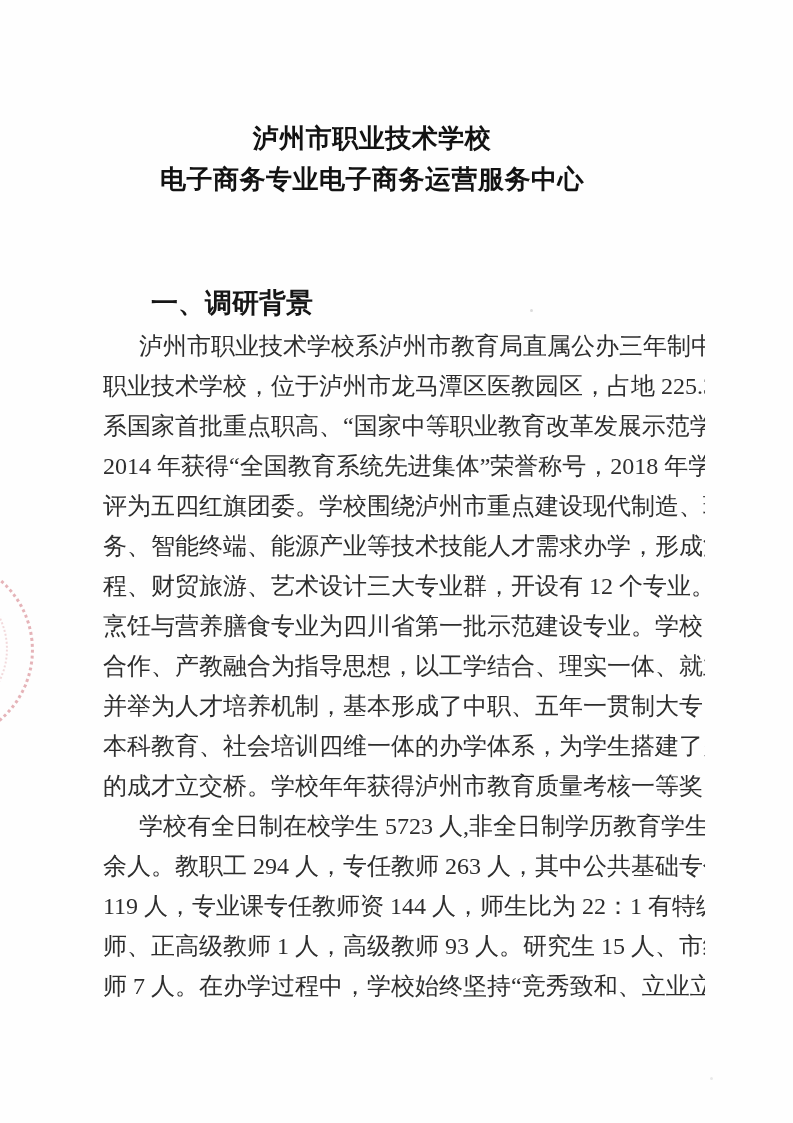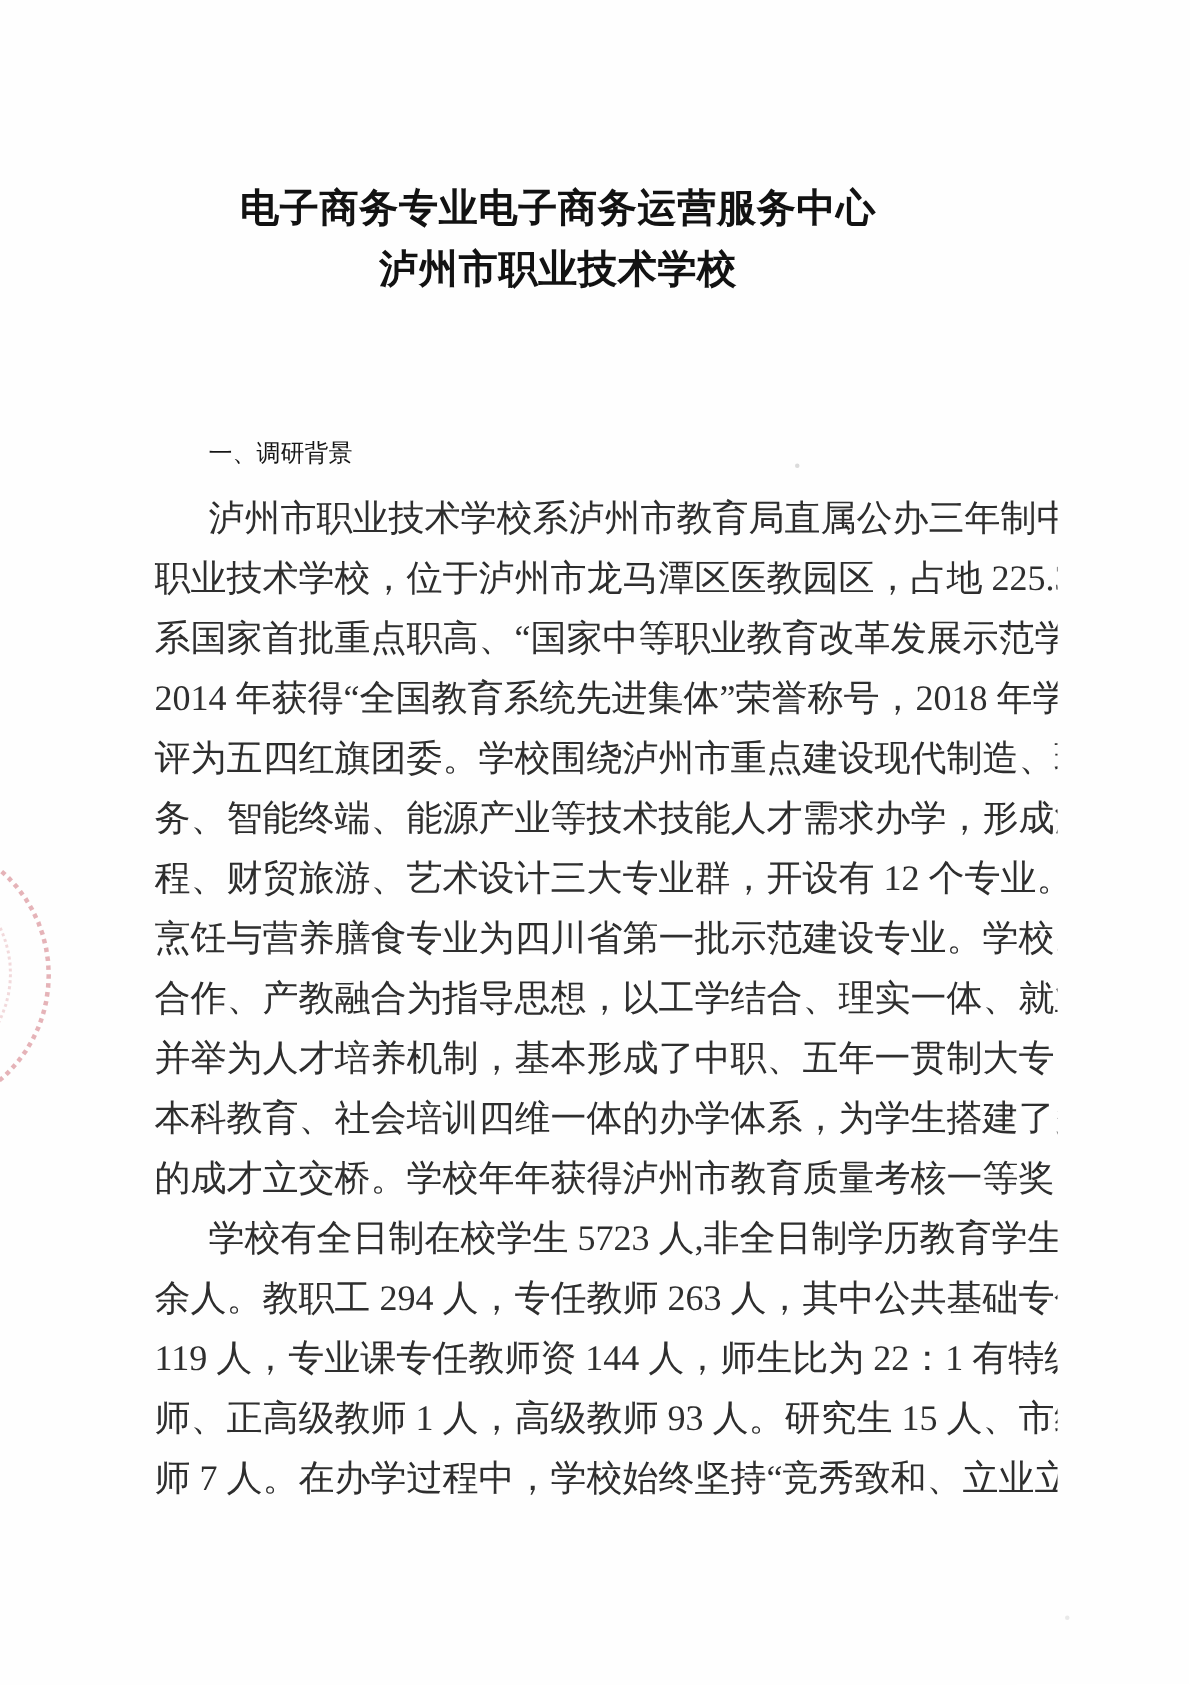--- a/index.html
+++ b/index.html
@@ -55,24 +55,24 @@
     font-family: "Liberation Sans", "DejaVu Sans", sans-serif;
     font-weight: bold;
     font-size: 26px;
     line-height: 41px;
     color: #121212;
     letter-spacing: 0.5px;
   }
   .section-heading {
     position: absolute;
     top: 289px;
-    left: 139px;
+    left: 151px;
     font-family: "Liberation Sans", "DejaVu Sans", sans-serif;
-    font-weight: normal;
-    font-size: 16px;
+    font-weight: bold;
+    font-size: 27px;
     line-height: 28px;
     color: #161616;
   }
   .body-text {
     position: absolute;
     top: 326px;
     left: 103px;
     width: 602px;
     font-size: 24px;
     line-height: 40px;
@@ -93,22 +93,22 @@
 <body>
 
 <div class="page">
 
   <div class="seal-arc" style="border-color: rgb(200, 90, 100);"></div>
   <div class="seal-arc inner" style="border-color: rgb(200, 90, 100);"></div>
   <div class="scan-speckle speck-1"></div>
   <div class="scan-speckle speck-2"></div>
 
   <div class="title-block">
+    <div class="title-line">泸州市职业技术学校</div>
     <div class="title-line">电子商务专业电子商务运营服务中心</div>
-    <div class="title-line">泸州市职业技术学校</div>
   </div>
 
   <div class="section-heading">一、调研背景</div>
 
   <div class="body-text">
       <div class="paragraph">
         <div class="pline indent">泸州市职业技术学校系泸州市教育局直属公办三年制中等</div>
         <div class="pline">职业技术学校，位于泸州市龙马潭区医教园区，占地 225.3 亩，</div>
         <div class="pline">系国家首批重点职高、“国家中等职业教育改革发展示范学校”。</div>
         <div class="pline">2014 年获得“全国教育系统先进集体”荣誉称号，2018 年学校</div>

